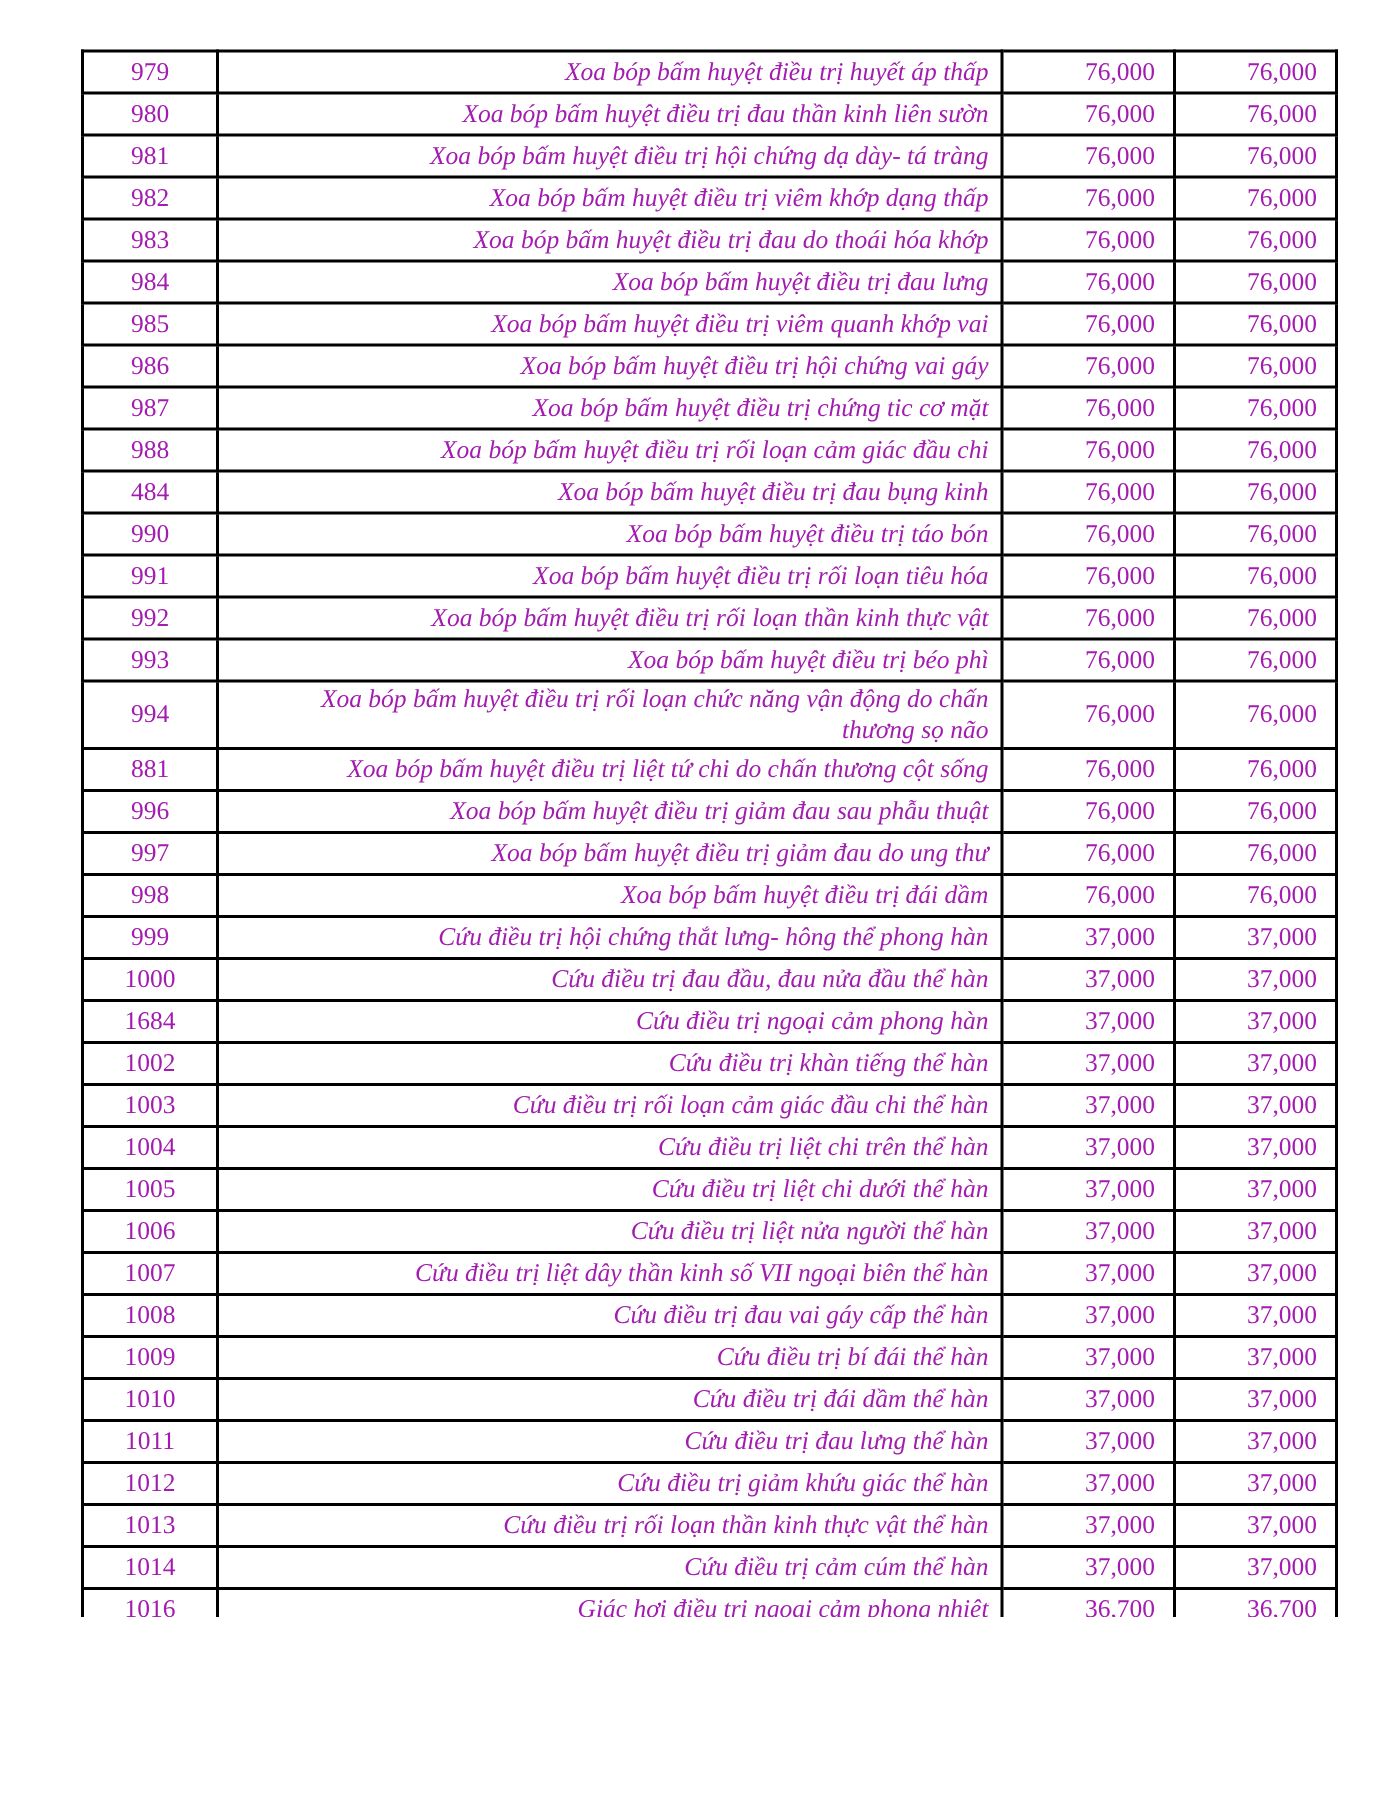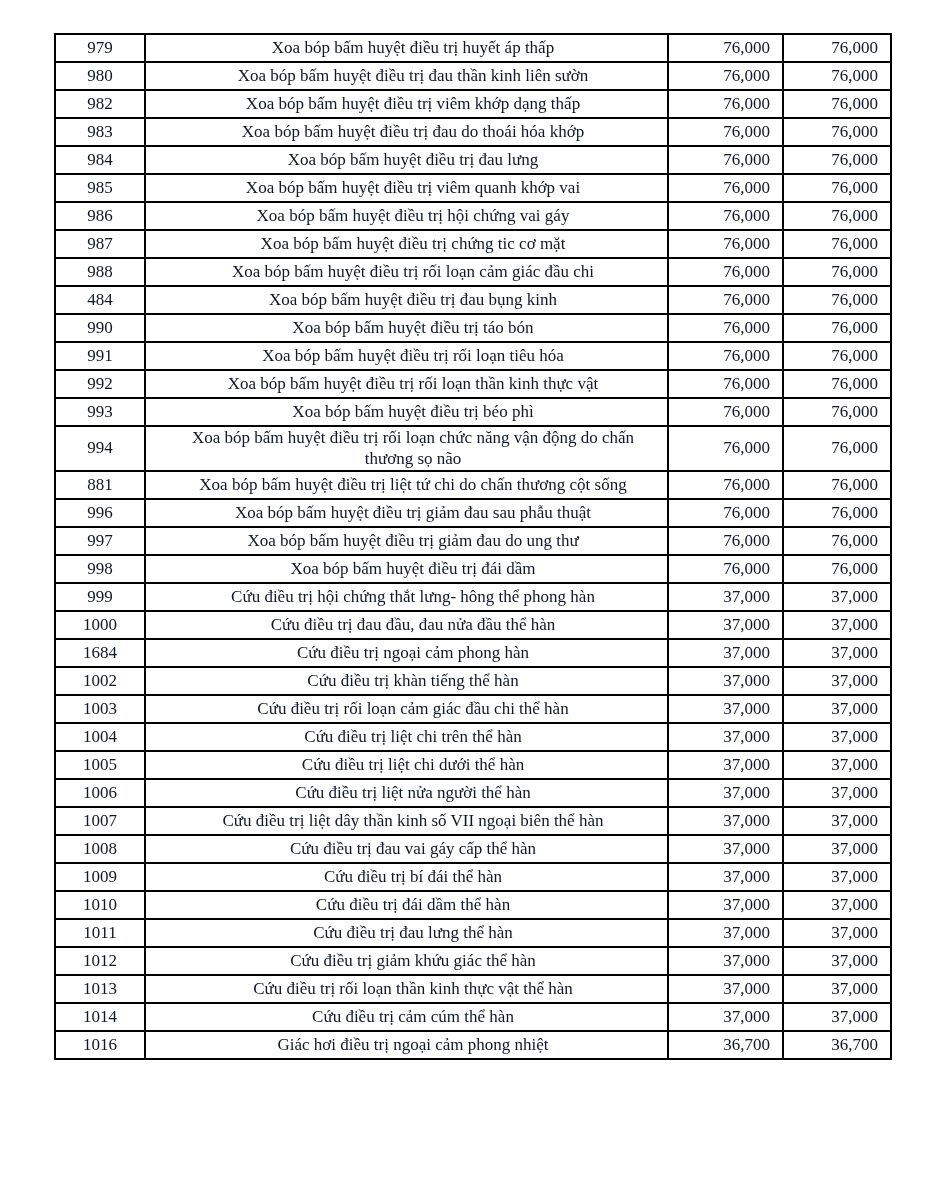--- a/index.html
+++ b/index.html
@@ -4,21 +4,21 @@
 <style>
   * { margin: 0; padding: 0; box-sizing: border-box; }
   html, body { background: #ffffff; }
   .page {
     position: relative;
     width: 927px;
     height: 1078px;
     background: #ffffff;
     overflow: hidden;
     font-family: "Liberation Serif", serif;
-    color: #0f172a;
+    color: #a21caf;
   }
   table.price-table {
     position: absolute;
     left: 54px;
     top: 33px;
     width: 836px;
     border-collapse: collapse;
     table-layout: fixed;
     font-size: 17px;
   }
@@ -27,22 +27,23 @@
     height: 28px;
     vertical-align: middle;
     line-height: 1.22;
     overflow: hidden;
   }
   td.c-id {
     text-align: center;
     padding: 0 2px;
   }
   td.c-name {
-    text-align: center;
+    text-align: right;
     padding: 1px 8px 1px 21px;
+    font-style: italic;
   }
   td.c-price {
     text-align: right;
     padding: 0 12px 0 2px;
     white-space: nowrap;
   }
 </style>
 </head>
 <body>
 
@@ -61,20 +62,26 @@
     <td class="c-price">76,000</td>
     <td class="c-price">76,000</td>
   </tr>
         <tr>
     <td class="c-id">980</td>
     <td class="c-name">Xoa bóp bấm huyệt điều trị đau thần kinh liên sườn</td>
     <td class="c-price">76,000</td>
     <td class="c-price">76,000</td>
   </tr>
         <tr>
+    <td class="c-id">981</td>
+    <td class="c-name">Xoa bóp bấm huyệt điều trị hội chứng dạ dày- tá tràng</td>
+    <td class="c-price">76,000</td>
+    <td class="c-price">76,000</td>
+  </tr>
+        <tr>
     <td class="c-id">982</td>
     <td class="c-name">Xoa bóp bấm huyệt điều trị viêm khớp dạng thấp</td>
     <td class="c-price">76,000</td>
     <td class="c-price">76,000</td>
   </tr>
         <tr>
     <td class="c-id">983</td>
     <td class="c-name">Xoa bóp bấm huyệt điều trị đau do thoái hóa khớp</td>
     <td class="c-price">76,000</td>
     <td class="c-price">76,000</td>

